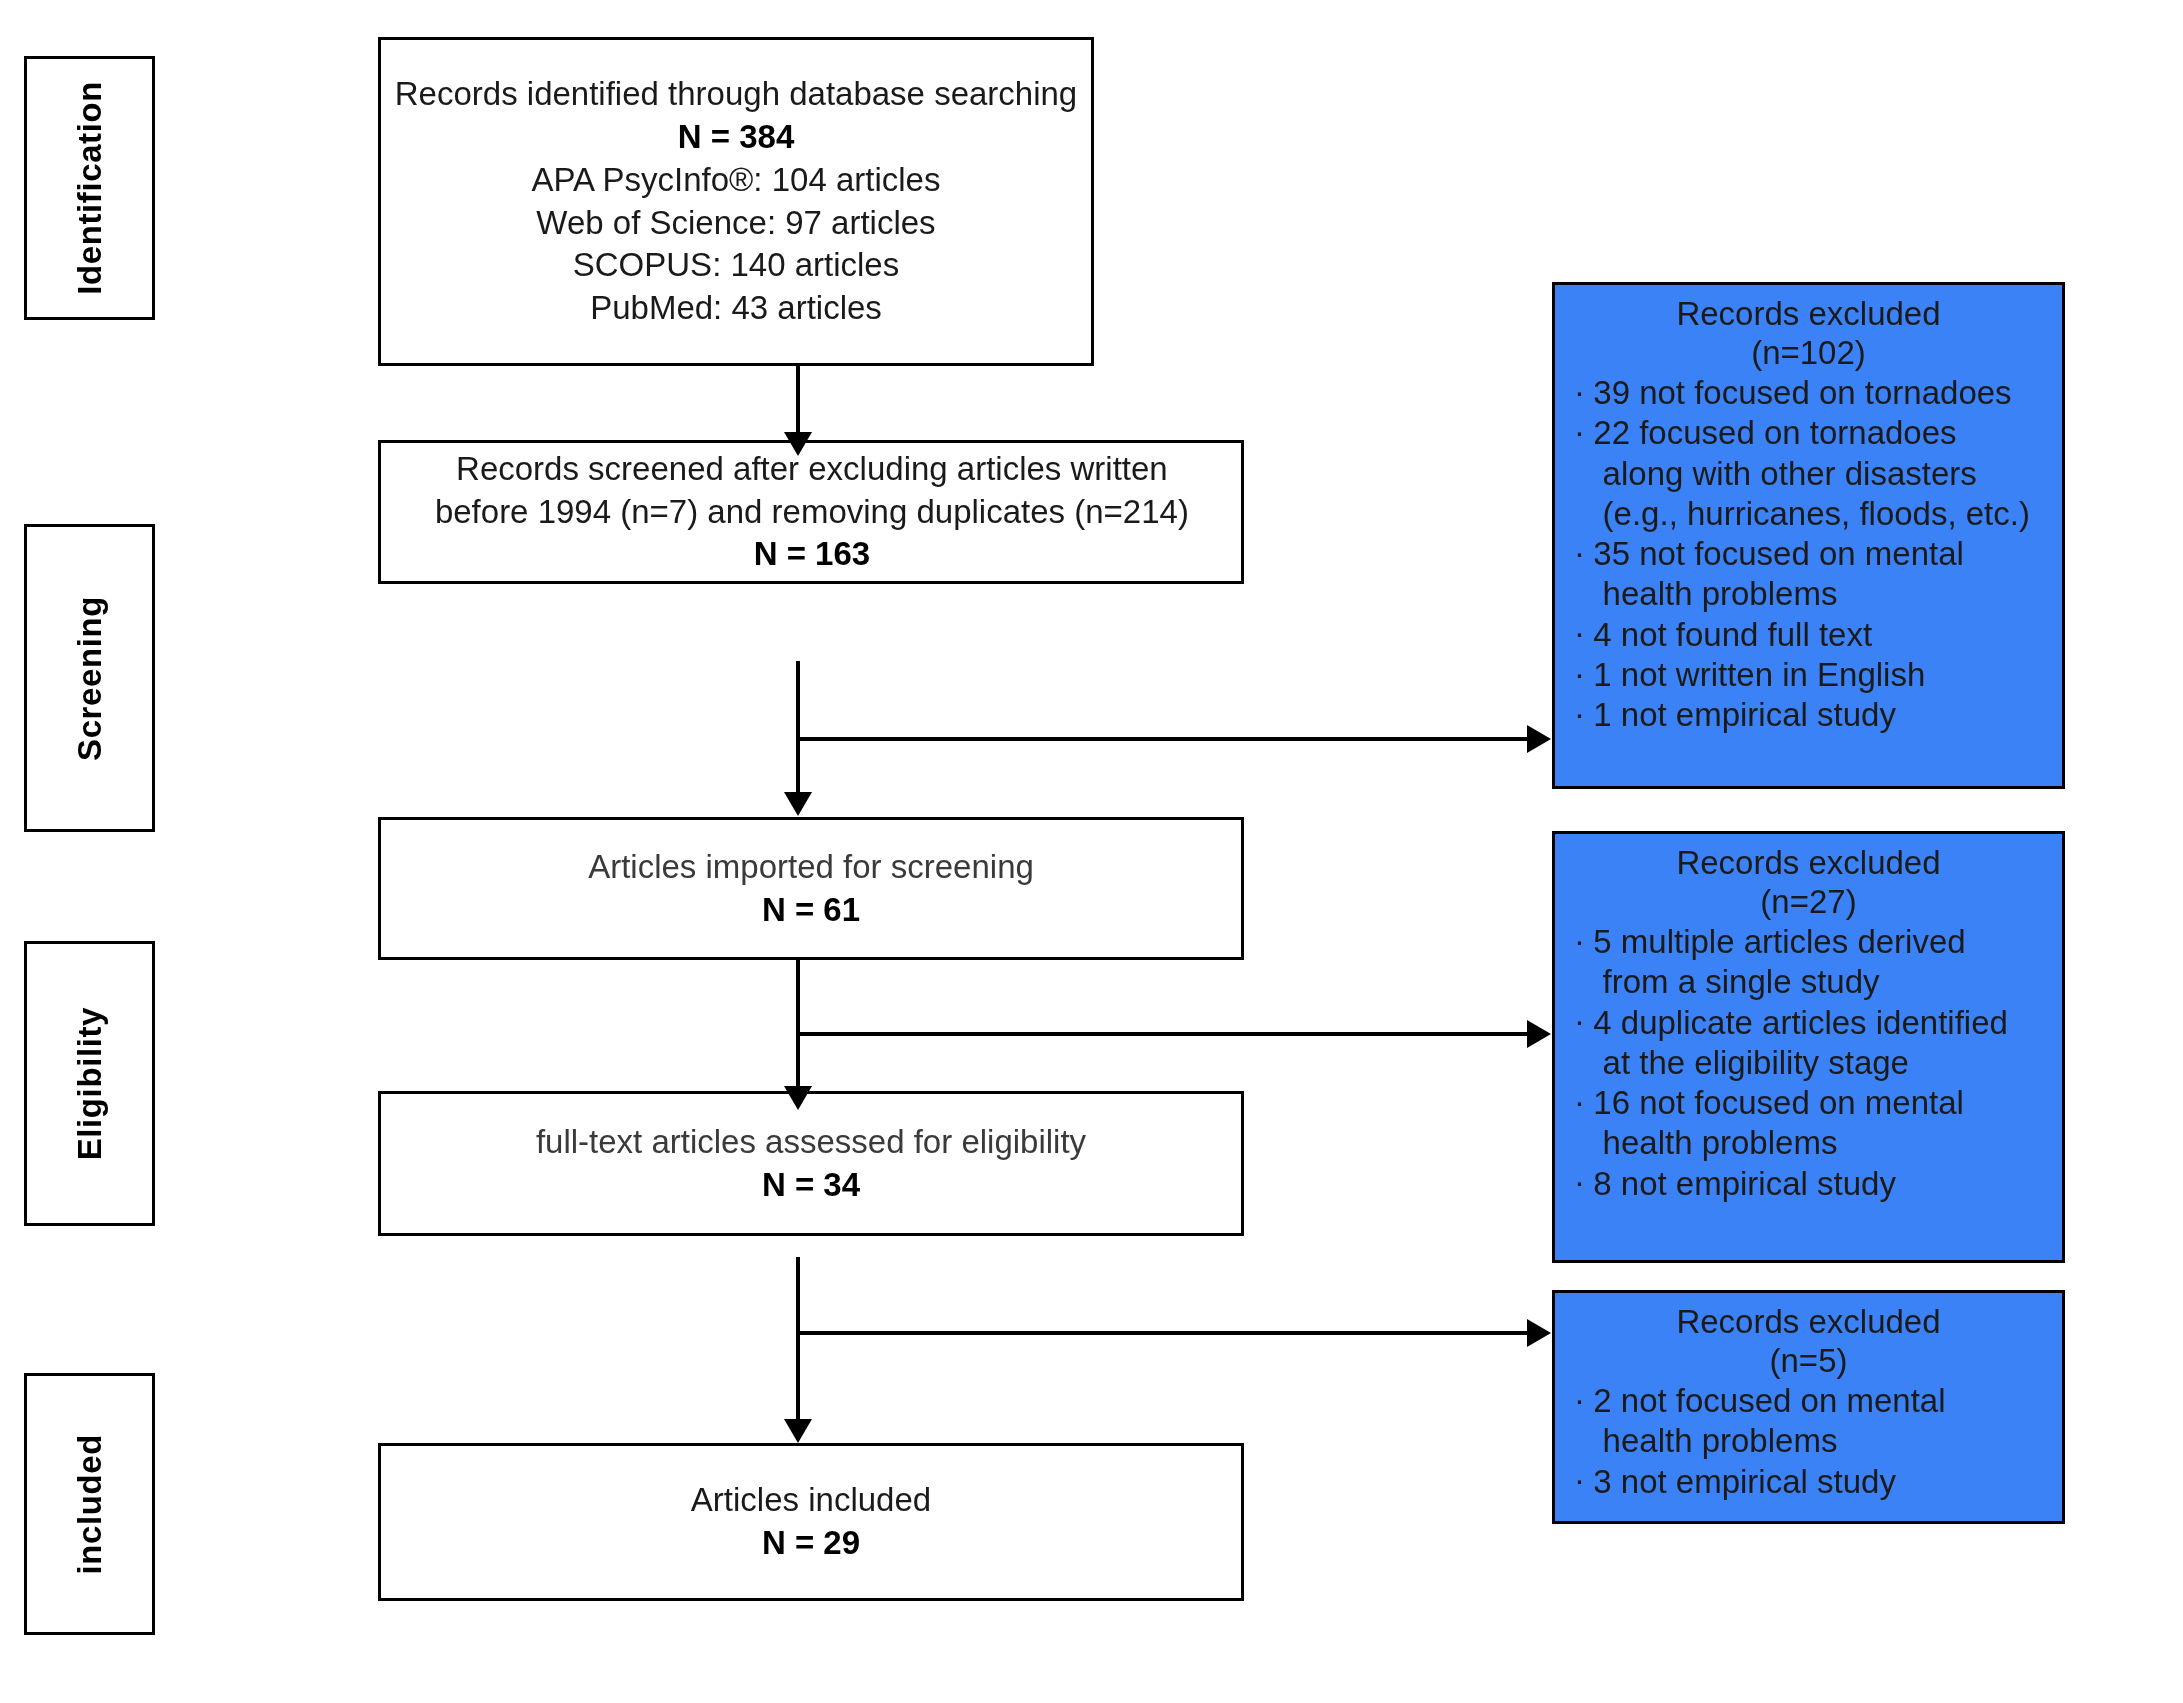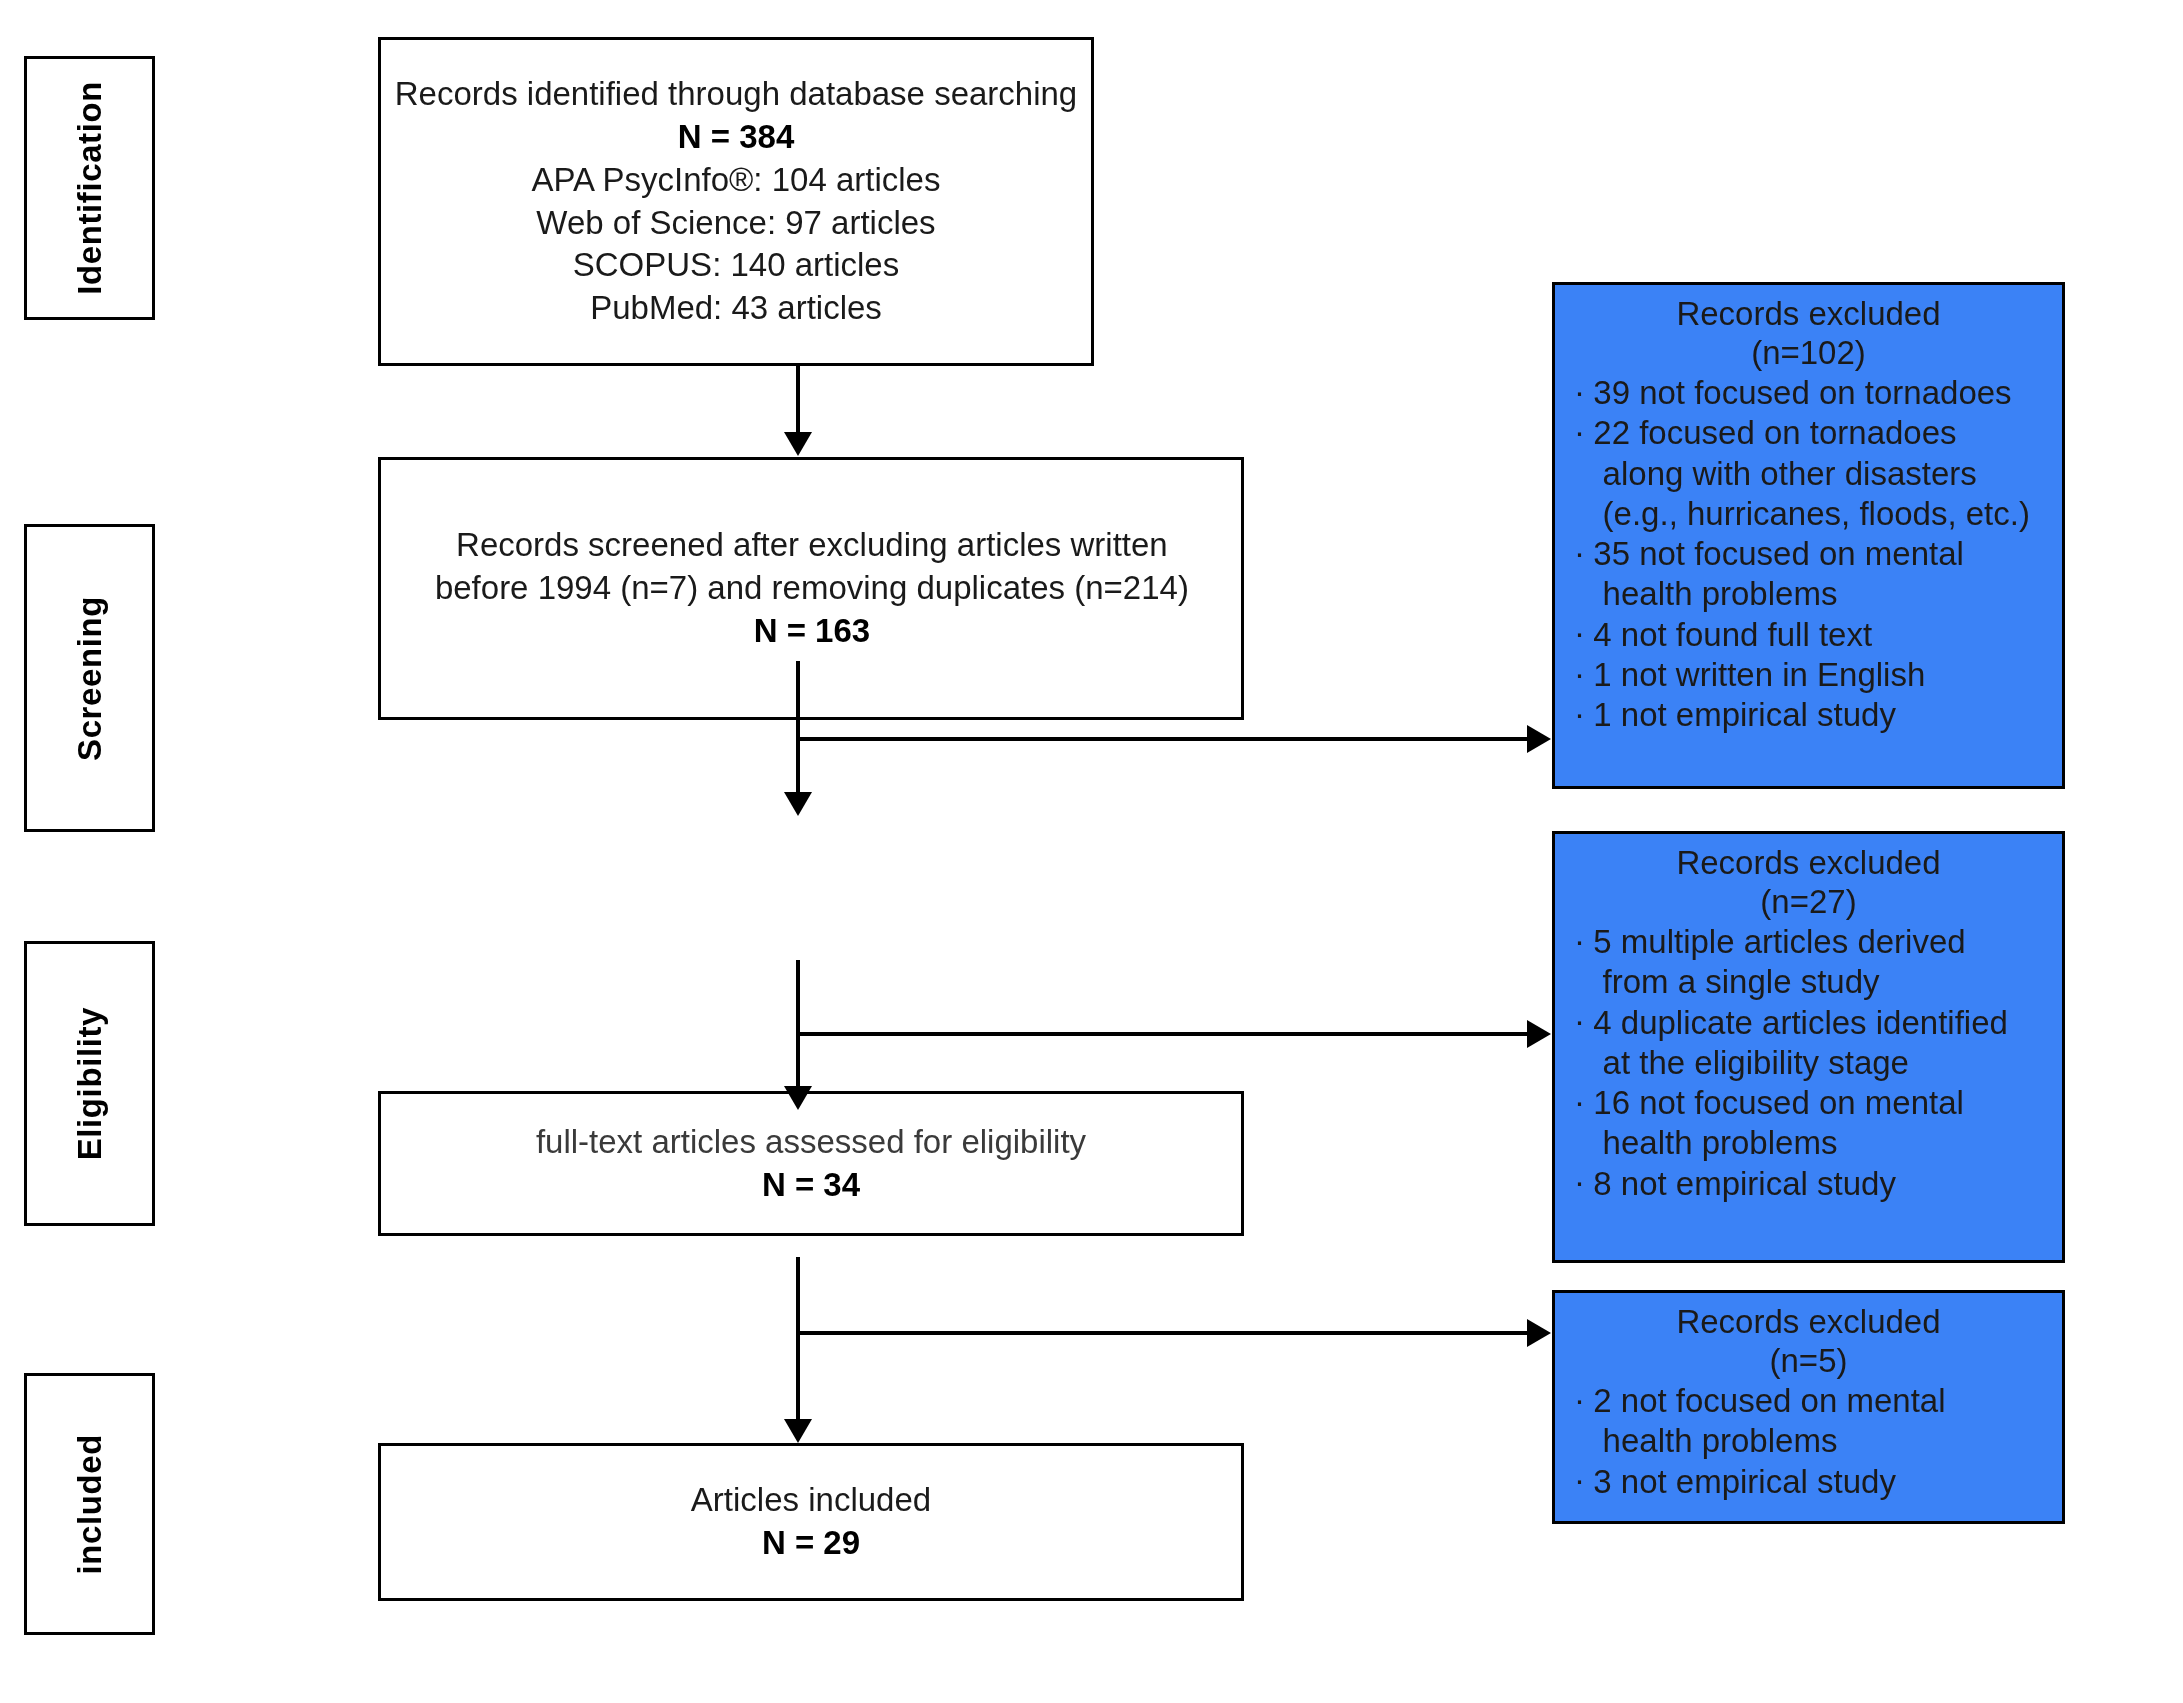--- a/index.html
+++ b/index.html
@@ -173,26 +173,30 @@
 
   <div class="flow-box" style="left:378px; top:37px; width:716px; height:329px;">
     <div class="flow-line">Records identified through database searching</div>
     <div class="flow-line bold">N = 384</div>
     <div class="flow-line">APA PsycInfo®: 104 articles</div>
     <div class="flow-line">Web of Science: 97 articles</div>
     <div class="flow-line">SCOPUS: 140 articles</div>
     <div class="flow-line">PubMed: 43 articles</div>
   </div>
 
-  <div class="flow-box" style="left:378px; top:457px; width:866px; height:263px;padding-left:12px;">
+  <div class="flow-box" style="left:378px; top:440px; width:866px; height:144px;padding-left:12px;">
     <div class="flow-line">Records screened after excluding articles written</div>
     <div class="flow-line">before 1994 (n=7) and removing duplicates (n=214)</div>
     <div class="flow-line bold">N = 163</div>
   </div>
 
+  <div class="flow-box" style="left:378px; top:817px; width:866px; height:143px;">
+    <div class="flow-line dim">Articles imported for screening</div>
+    <div class="flow-line bold">N = 61</div>
+  </div>
 
   <div class="flow-box" style="left:378px; top:1091px; width:866px; height:145px;">
     <div class="flow-line dim">full-text articles assessed for eligibility</div>
     <div class="flow-line bold">N = 34</div>
   </div>
 
   <div class="flow-box" style="left:378px; top:1443px; width:866px; height:158px;">
     <div class="flow-line">Articles included</div>
     <div class="flow-line bold">N = 29</div>
   </div>

